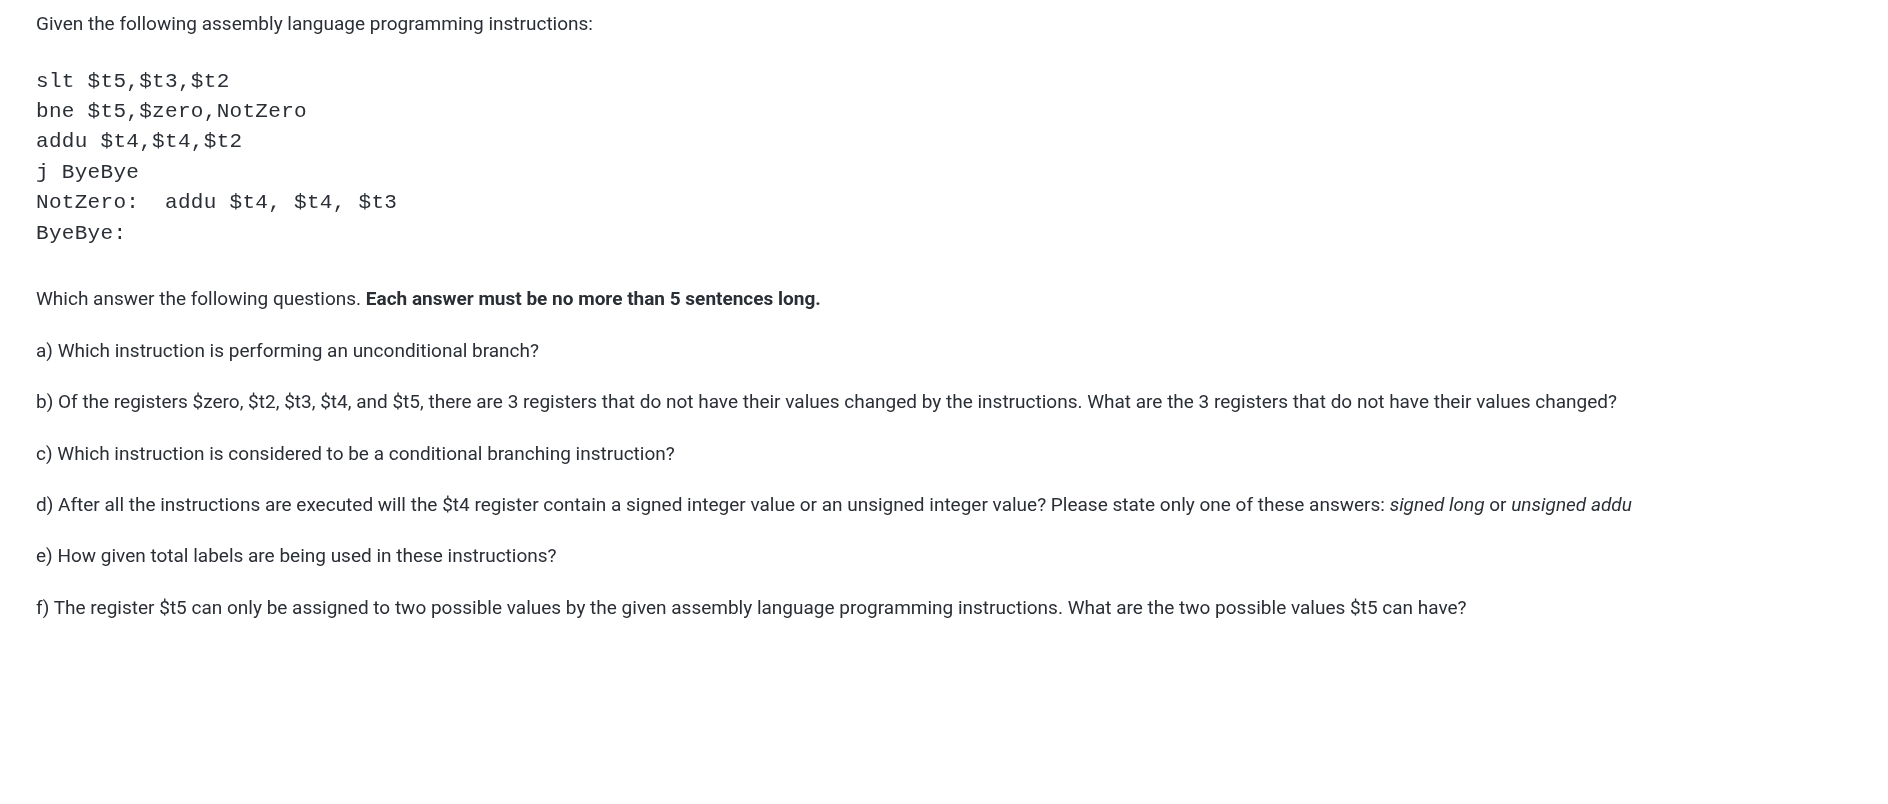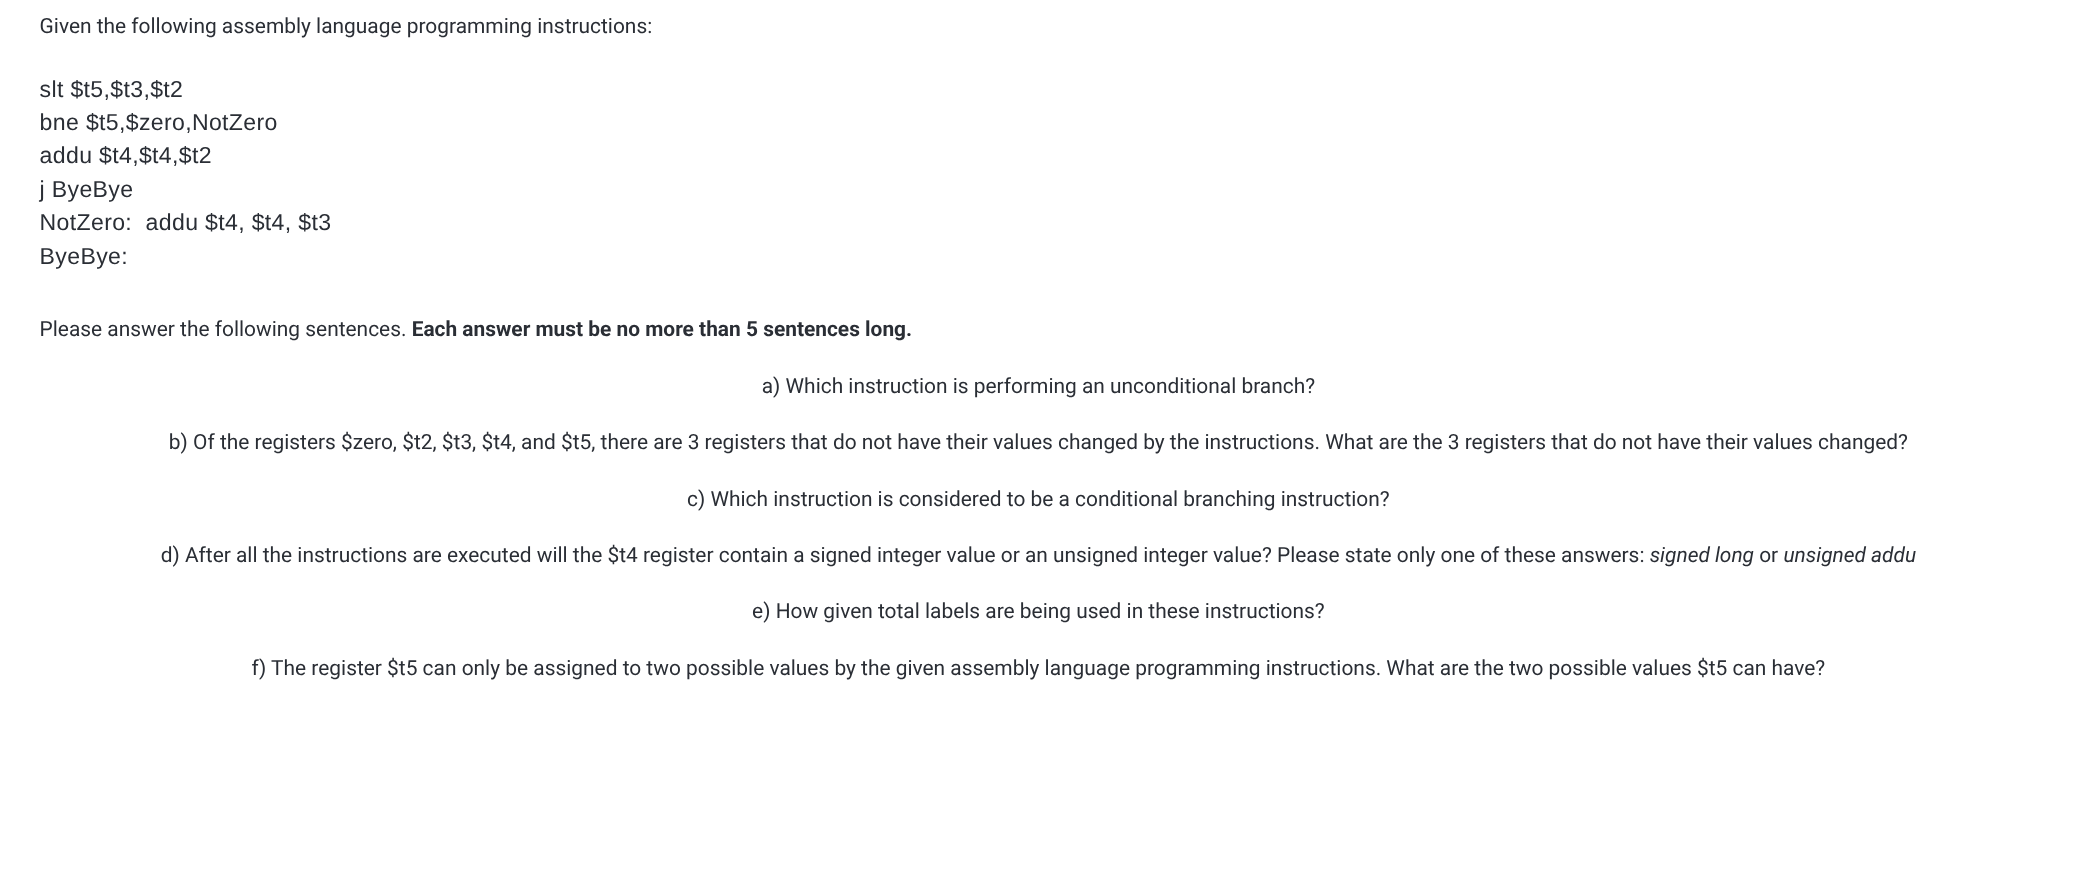--- a/index.html
+++ b/index.html
@@ -12,58 +12,57 @@
       color: #2a2e35;
       background: #ffffff;
       padding: 10px 36px 20px 36px;
       font-size: 19px;
       line-height: 1.5;
     }
     .intro {
       margin-bottom: 10px;
     }
     .code-block {
-      font-family: Liberation Sans, sans-serif;
+      font-family: Liberation Mono, monospace;
       font-size: 21px;
       line-height: 1.45;
       white-space: pre;
       margin-bottom: 36px;
       color: #2a2e35;
       letter-spacing: 0.3px;
       margin-top: 28px;
     }
     .instructions {
       margin-bottom: 22px;
     }
     .instructions .bold {
       font-weight: 700;
     }
     .question {
       margin-bottom: 22px;
       line-height: 1.55;
-      text-align: center;
     }
     .italic {
       font-style: italic;
     }
   </style>
 </head>
 <body>
 
 <p class="intro">Given the following assembly language programming instructions:</p>
 
 <div class="code-block">slt $t5,$t3,$t2
 bne $t5,$zero,NotZero
 addu $t4,$t4,$t2
 j ByeBye
 NotZero:  addu $t4, $t4, $t3
 ByeBye:</div>
 
 <p class="instructions">
-  <span>Please answer the following sentences. </span><span class="bold">Each answer must be no more than 5 sentences long.</span>
+  <span>Which answer the following questions. </span><span class="bold">Each answer must be no more than 5 sentences long.</span>
 </p>
 
 <p class="question">a) Which instruction is performing an unconditional branch?</p>
 
 <p class="question">b) Of the registers $zero, $t2, $t3, $t4, and $t5, there are 3 registers that do not have their values changed by the instructions.  What are the 3 registers that do not have their values changed?</p>
 
 <p class="question">c) Which instruction is considered to be a conditional branching instruction?</p>
 
 <p class="question">
   <span>d) After all the instructions are executed will the $t4 register contain a signed integer value or an unsigned integer value?  Please state only one of these answers:  </span><span class="italic">signed long</span><span> or </span><span class="italic">unsigned addu</span>

